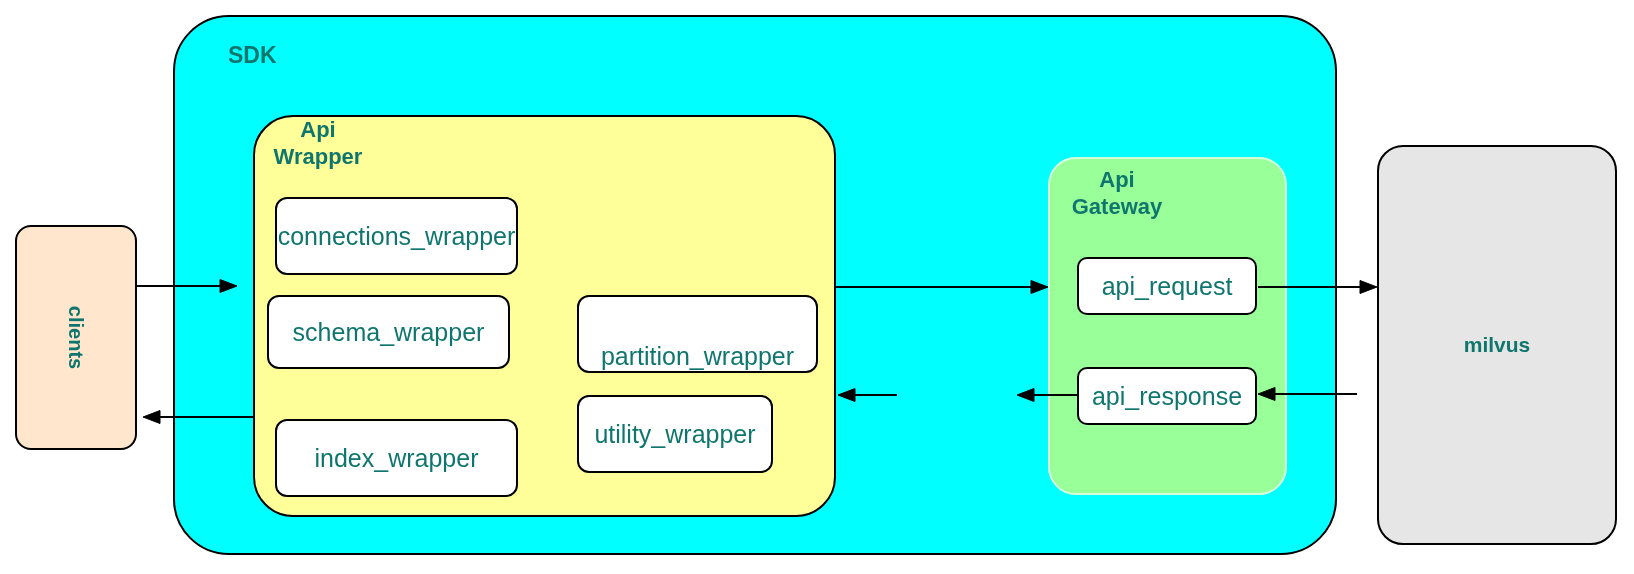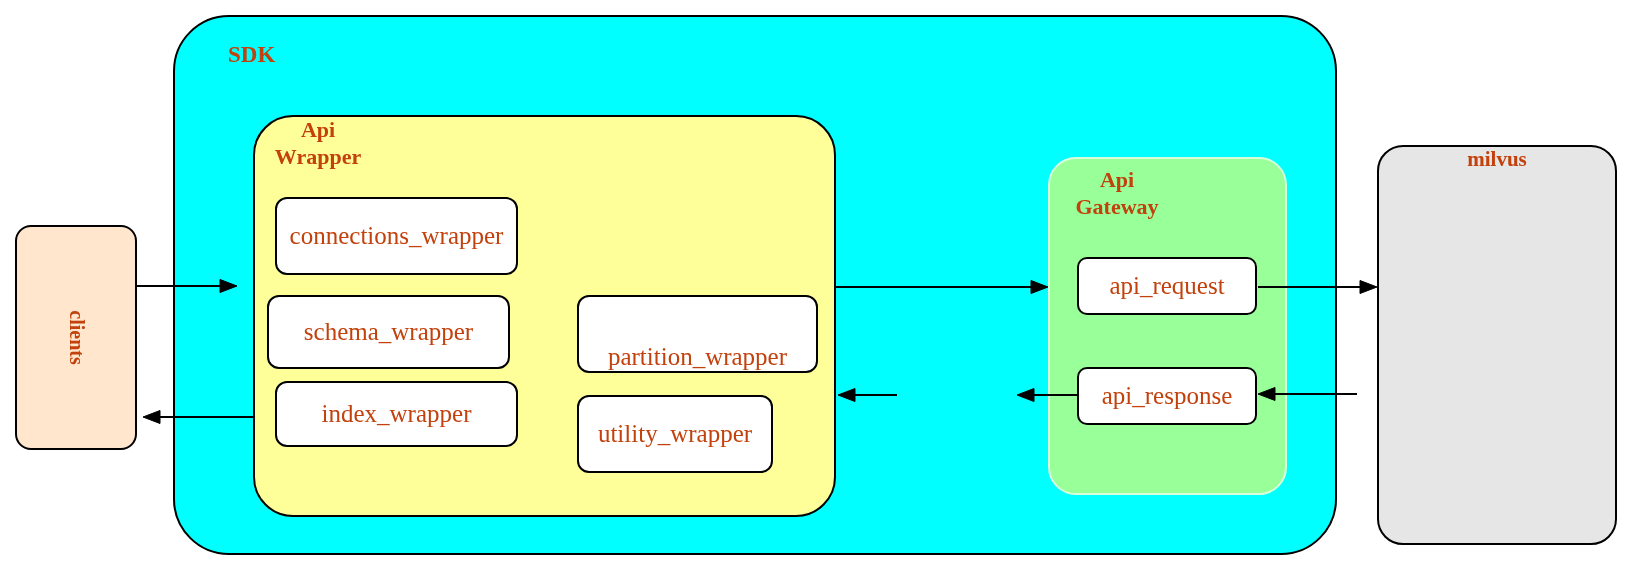--- a/index.html
+++ b/index.html
@@ -1,22 +1,22 @@
 <!DOCTYPE html>
 <html><head>
 <meta charset="utf-8">
 <style>
   html, body { margin: 0; padding: 0; background: #ffffff; }
   .canvas {
     position: relative;
     width: 1634px;
     height: 574px;
     background: #ffffff;
-    font-family: Liberation Serif, serif;
-    color: #c2410c;
+    font-family: Liberation Sans, sans-serif;
+    color: #0f766e;
     overflow: hidden;
   }
   .abs { position: absolute; box-sizing: border-box; }
   .container { border: 2px solid #000; }
 
   .sdk {
     left: 173px; top: 15px; width: 1164px; height: 540px;
     background: #00FFFF; border-radius: 56px;
   }
   .sdk-label {
@@ -36,21 +36,21 @@
 
   .wnode {
     background: #fff; border: 2px solid #000; border-radius: 12px;
     display: flex; align-items: center; justify-content: center;
     font-size: 25px; text-align: center;
   }
   .w-conn   { left: 275px; top: 197px; width: 243px; height: 78px; }
   .w-coll   { left: 577px; top: 197px; width: 241px; height: 78px; }
   .w-schema { left: 267px; top: 295px; width: 243px; height: 74px; }
   .w-part   { left: 577px; top: 295px; width: 241px; height: 78px; align-items: flex-end; }
-  .w-index  { left: 275px; top: 381px; width: 243px; height: 66px; }
+  .w-index  { left: 275px; top: 419px; width: 243px; height: 78px; }
   .w-util   { left: 577px; top: 395px; width: 196px; height: 78px; }
 
   .gateway {
     left: 1048px; top: 157px; width: 239px; height: 338px;
     background: #99FF99; border: 2px solid #d8ffd8; border-radius: 28px;
   }
   .gateway-label {
     left: 1055px; top: 166px; width: 124px;
     text-align: center; font-weight: bold; font-size: 22px;
     line-height: 27px; white-space: pre-line;
@@ -65,21 +65,21 @@
     display: flex; align-items: center; justify-content: center;
   }
   .clients .vtext {
     transform: rotate(90deg);
     font-weight: bold; font-size: 20px; white-space: nowrap;
   }
 
   .milvus {
     left: 1377px; top: 145px; width: 240px; height: 400px;
     background: #E6E6E6; border: 2px solid #000; border-radius: 26px;
-    display: flex; justify-content: center;
+    display: flex; align-items: center; justify-content: center;
     font-weight: bold; font-size: 21px;
   }
 
   .arrows {
     position: absolute; left: 0; top: 0;
     width: 1634px; height: 574px;
     pointer-events: none; z-index: 10;
   }
   .arrows line { stroke: #000; stroke-width: 2; }
   .arrows polygon { fill: #000; stroke: #000; }

